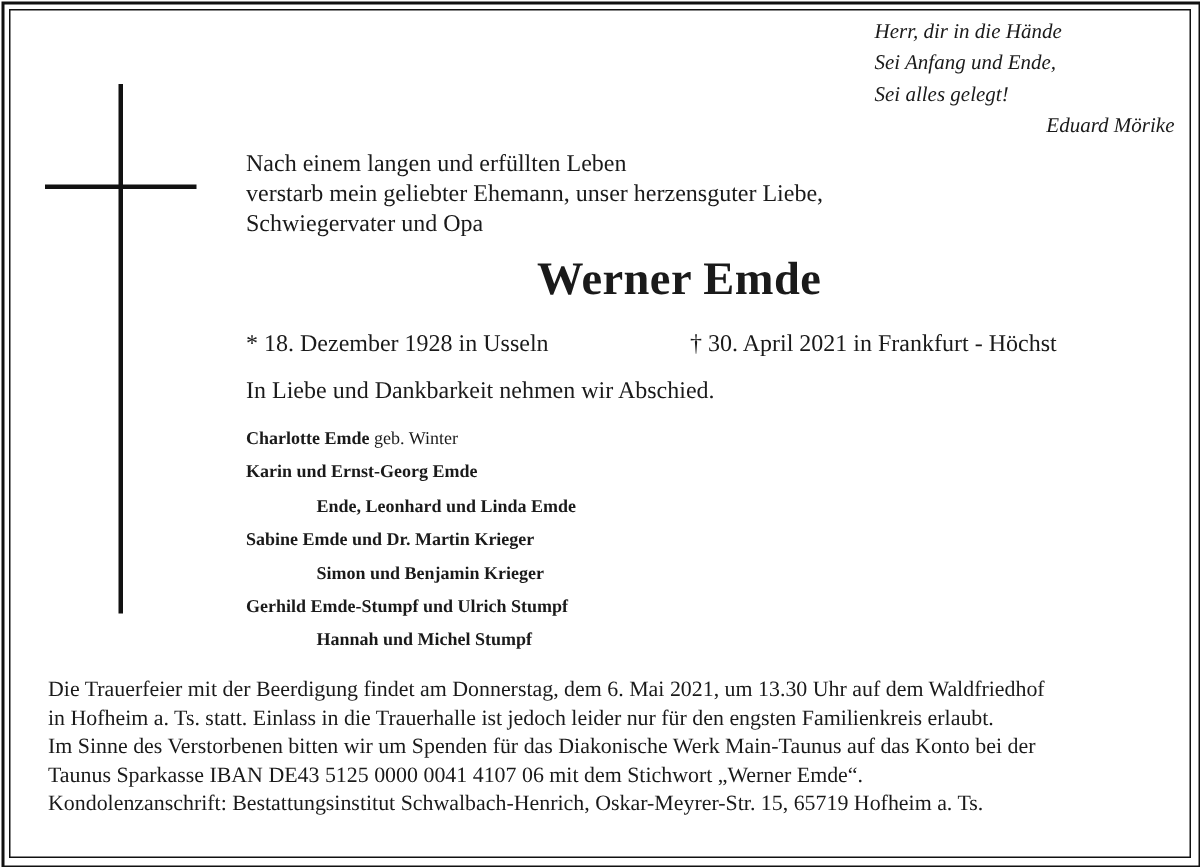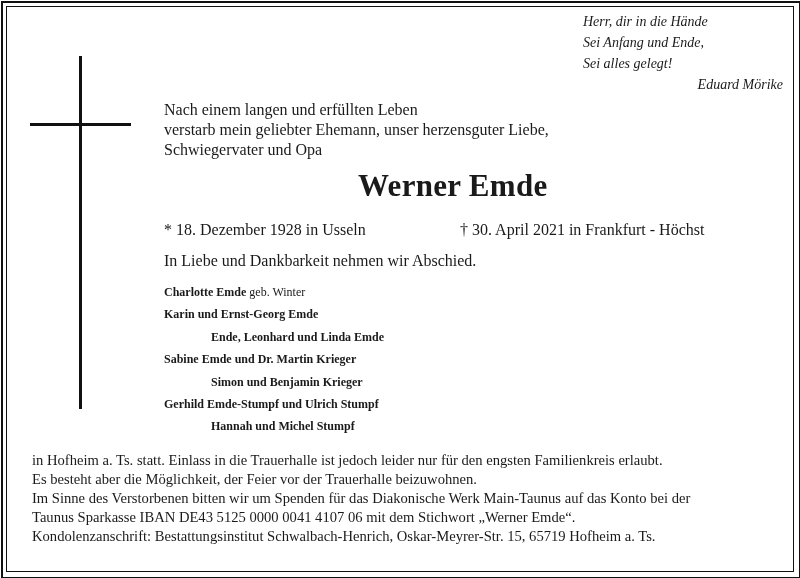--- a/index.html
+++ b/index.html
@@ -79,18 +79,18 @@
   <span class="row"><span>Charlotte Emde</span><span class="normal"> geb. Winter</span></span>
   <span class="row"><span>Karin und Ernst-Georg Emde</span></span>
   <span class="row indent"><span>Ende, Leonhard und Linda Emde</span></span>
   <span class="row"><span>Sabine Emde und Dr. Martin Krieger</span></span>
   <span class="row indent"><span>Simon und Benjamin Krieger</span></span>
   <span class="row"><span>Gerhild Emde-Stumpf und Ulrich Stumpf</span></span>
   <span class="row indent"><span>Hannah und Michel Stumpf</span></span>
 </div>
 
 <div class="notice serif">
+  <span class="line">Die Trauerfeier mit der Beerdigung findet am Donnerstag, dem 6. Mai 2021, um 13.30 Uhr auf dem Waldfriedhof</span>
   <span class="line">in Hofheim a. Ts. statt. Einlass in die Trauerhalle ist jedoch leider nur für den engsten Familienkreis erlaubt.</span>
-  <span class="line">Es besteht aber die Möglichkeit, der Feier vor der Trauerhalle beizuwohnen.</span>
   <span class="line">Im Sinne des Verstorbenen bitten wir um Spenden für das Diakonische Werk Main-Taunus auf das Konto bei der</span>
   <span class="line">Taunus Sparkasse IBAN DE43 5125 0000 0041 4107 06 mit dem Stichwort „Werner Emde“.</span>
   <span class="line">Kondolenzanschrift: Bestattungsinstitut Schwalbach-Henrich, Oskar-Meyrer-Str. 15, 65719 Hofheim a. Ts.</span>
 </div>
 
 </body></html>

